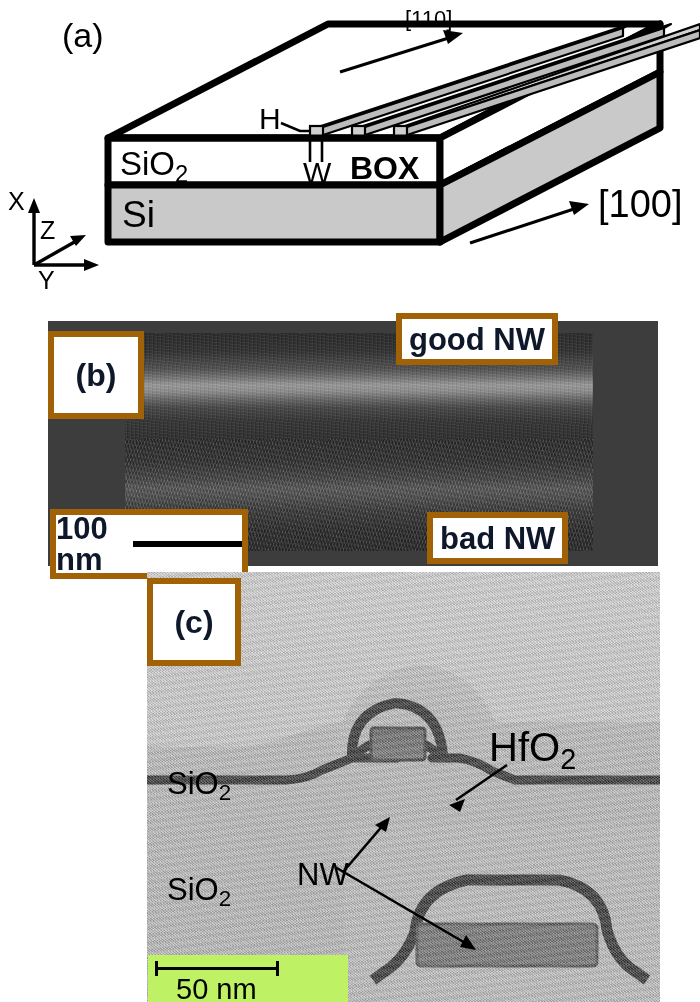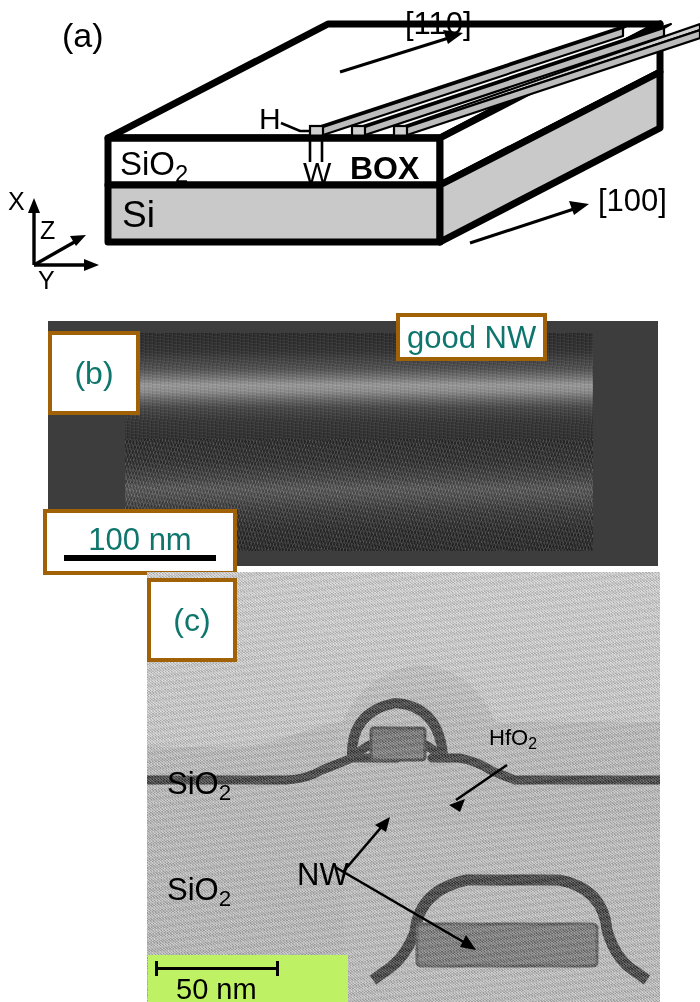--- a/index.html
+++ b/index.html
@@ -12,26 +12,27 @@
     position:relative;
     width:700px;
     height:1002px;
     overflow:hidden;
     background:#ffffff;
   }
   .abs{position:absolute;}
   .lbl{color:#000;line-height:1;white-space:nowrap;}
   .boxed{
     background:#ffffff;
-    border:4px solid #a16207;
+    border:6px solid #a16207;
     display:flex;
     align-items:center;
     justify-content:center;
-    color:#0f766e;
+    color:#0f172a;
     line-height:1;
+    font-weight:bold;
   }
 
   
   #panel-a{left:0;top:0;width:700px;height:300px;}
   #panel-a svg{display:block;}
 
   .panel-tag{
     font-size:34px;
     font-weight:400;
     letter-spacing:0px;
@@ -90,22 +91,22 @@
     background-image:
       repeating-linear-gradient(74deg, rgba(255,255,255,.13) 0 1px, rgba(0,0,0,.13) 1px 3px),
       repeating-linear-gradient(-66deg, rgba(255,255,255,.10) 0 1px, rgba(0,0,0,.11) 1px 3px),
       repeating-linear-gradient(10deg, rgba(255,255,255,.06) 0 2px, rgba(0,0,0,.08) 2px 5px);
   }
 
   #tag-b{left:48px;top:331px;width:84px;height:76px;font-size:32px;}
   #lbl-good{left:396px;top:313px;height:40px;padding:0 7px;font-size:31px;}
   #lbl-bad{left:427px;top:512px;height:40px;padding:0 7px;font-size:31px;}
 
-  #scalebar-b{left:43px;top:509px;width:186px;height:58px;
-    flex-direction:column;justify-content:center;}
+  #scalebar-b{left:50px;top:509px;width:186px;height:58px;
+    justify-content:center;}
   #scalebar-b .sb-text{font-size:31px;}
   #scalebar-b .sb-line{width:152px;height:6px;background:#000;}
 
   
   #panel-c{
     left:147px;top:572px;width:513px;height:430px;
     background:#c3c3c3;
     overflow:hidden;
   }
   #c-noise{
@@ -113,21 +114,21 @@
     background-image:
       repeating-linear-gradient(41deg, rgba(255,255,255,.30) 0 1px, rgba(0,0,0,.16) 1px 2px),
       repeating-linear-gradient(-37deg, rgba(255,255,255,.24) 0 1px, rgba(0,0,0,.14) 1px 2px),
       repeating-linear-gradient(83deg, rgba(255,255,255,.14) 0 1px, rgba(0,0,0,.10) 1px 3px);
   }
   #tag-c{left:147px;top:578px;width:82px;height:76px;font-size:32px;}
 
   #lbl-polymer{left:305px;top:601px;font-size:31px;}
   #lbl-sio2-top{left:167px;top:768px;font-size:31px;}
   #lbl-sio2-bot{left:167px;top:874px;font-size:31px;}
-  #lbl-hfo2{left:489px;top:727px;font-size:22px;}
+  #lbl-hfo2{left:489px;top:727px;font-size:40px;}
   #lbl-nw{left:297px;top:843px;font-size:31px;margin-top:16px;}
   .sub{font-size:.72em;vertical-align:-0.28em;}
 
   #scalebar-c{left:148px;top:955px;width:200px;height:51px;background:#bef264;}
   #scalebar-c .cap{position:absolute;width:3px;height:15px;background:#000;top:6px;}
   #scalebar-c .bar{position:absolute;left:8px;top:12px;width:122px;height:3px;background:#000;}
   #scalebar-c .sb-text{position:absolute;left:28px;top:18px;font-size:29px;color:#000;}
 </style>
 </head>
 <body>
@@ -199,43 +200,44 @@
     <div class="abs lbl" style="left:120px;top:147px;font-size:33px;"><span>SiO</span><span class="sub">2</span></div>
 
     <div class="abs lbl" style="left:350px;top:152px;font-size:32px;font-weight:bold;">BOX</div>
 
     <div class="abs lbl" style="left:122px;top:196px;font-size:37px;">Si</div>
 
     <div class="abs lbl" style="left:259px;top:104px;font-size:30px;">H</div>
 
     <div class="abs lbl" style="left:303px;top:158px;font-size:30px;">W</div>
 
-    <div class="abs lbl" style="left:405px;top:8px;font-size:31px;">[110]</div>
-
-    <div class="abs lbl" style="left:598px;top:185px;font-size:31px;">[100]</div>
+    <div class="abs lbl" style="left:405px;top:8px;font-size:22px;">[110]</div>
+
+    <div class="abs lbl" style="left:598px;top:185px;font-size:38px;">[100]</div>
 
     <div class="abs lbl" style="left:8px;top:189px;font-size:25px;">X</div>
     <div class="abs lbl" style="left:40px;top:218px;font-size:25px;">Z</div>
     <div class="abs lbl" style="left:38px;top:268px;font-size:25px;">Y</div>
   </div>
 
   <div class="abs" id="panel-b">
     <div class="abs" id="b-good">
       <div class="grain"></div>
     </div>
     <div class="abs" id="b-good-left"></div>
     <div class="abs" id="b-bad">
       <div class="grain2"></div>
     </div>
   </div>
 
   <div class="abs boxed" id="tag-b">(b)</div>
 
   <div class="abs boxed" id="lbl-good">good NW</div>
 
+  <div class="abs boxed" id="lbl-bad">bad NW</div>
 
   <div class="abs boxed" id="scalebar-b">
     <div class="sb-text">100 nm</div>
     <div class="sb-line"></div>
   </div>
 
   <div class="abs" id="panel-c">
     <svg width="513" height="430" viewBox="0 0 513 430" style="position:absolute;left:0;top:0;">
       <defs>
         <linearGradient id="gPoly" x1="0" y1="0" x2="0" y2="1">

